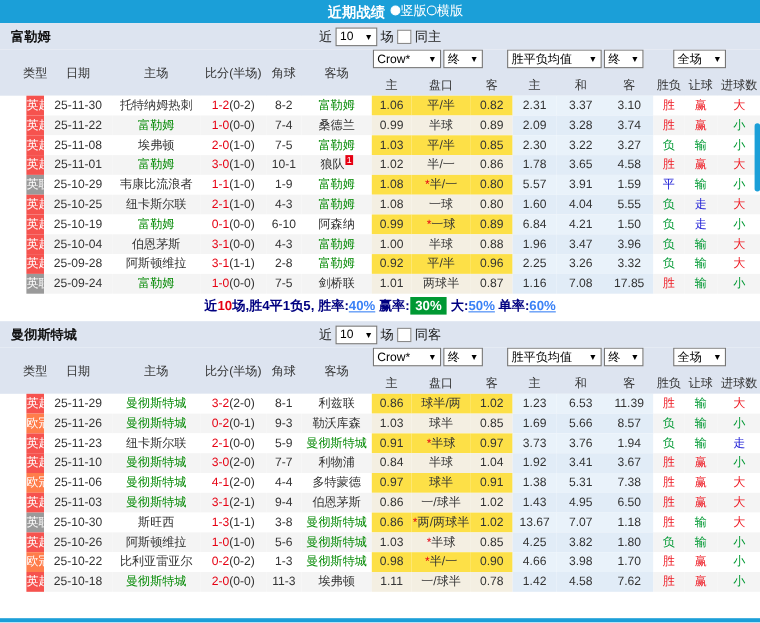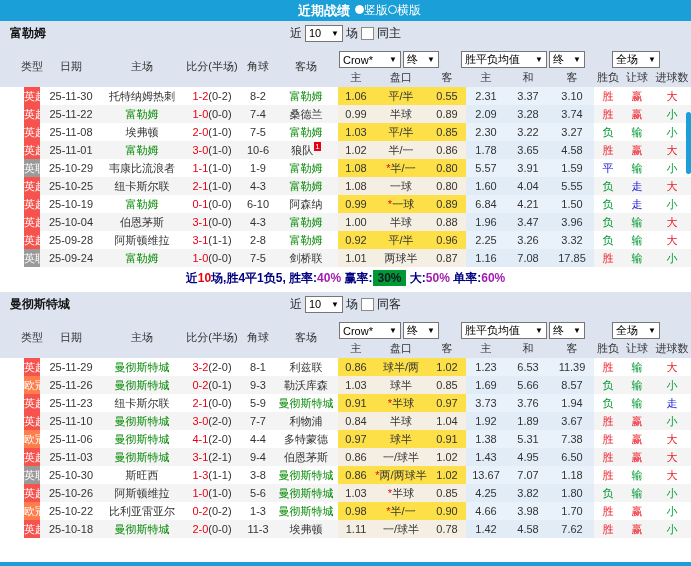--- a/index.html
+++ b/index.html
@@ -22,21 +22,21 @@
   .sel-box{display:inline-flex;align-items:center;justify-content:space-between;border:1px solid #767676;background:#fff;height:17px;padding:0 3px;font-size:11px;color:#000;cursor:default;box-sizing:border-box;}
   .sel-box .arrow{font-size:8px;margin-left:3px;color:#000;}
   .cb{width:13px;height:13px;border:1px solid #8a8a8a;background:#fff;display:inline-block;box-sizing:border-box;text-align:center;line-height:11px;font-size:10px;}
   .cb.on{background:#2b9ff0;border-color:#1c7fc4;color:#fff;font-weight:bold;}
 
   
   .header{height:42px;background:#dde4f0;display:flex;color:#333;}
   .hleft{display:flex;}
   .hleft .hcell{display:flex;align-items:center;justify-content:center;white-space:nowrap;font-size:11px;}
   .rhead{display:flex;flex-direction:column;flex:1;}
-  .selects-row{height:23px;display:flex;align-items:flex-end;}
+  .selects-row{height:23px;display:flex;align-items:flex-start;}
   .sub-labels{height:19px;display:flex;}
   .sub-labels .hcell{display:flex;align-items:center;justify-content:center;font-size:11px;}
 
   
   .c-type{width:40px;padding-left:24px;}.c-date{width:62px;}.c-home{width:80px;}.c-score{width:60px;}
   .c-corner{width:32px;}.c-away{width:64px;}
   .c-o1{width:36px;}.c-pk{width:54px;}.c-o2{width:38px;}
   .c-a1{width:40px;}.c-a2{width:44px;}.c-a3{width:44px;}
   .c-r1{width:28px;}.c-r2{width:30px;}.c-r3{width:40px;}
   .cell{box-sizing:border-box;flex-shrink:0;}
@@ -53,22 +53,22 @@
   .type-badge{color:#fff;display:block;height:18px;line-height:18px;}
   .team-green{color:#008800;}
   .ft{color:#e60012;}
   .ht{color:#333;}
   .star{color:#e60012;}
   .redcard{display:inline-block;background:#e60012;color:#fff;font-size:8px;line-height:9px;height:9px;padding:0 1px;vertical-align:super;margin-left:1px;}
 
   
   .summary{height:22px;line-height:22px;text-align:center;font-size:12px;font-weight:bold;color:#000080;background:#fff;}
   .summary .cnt{color:#e60012;}
-  .v-blue{color:#a21caf;}
-  .v-green-bg{background:#009933;color:#0f172a;padding:1px 4px;margin:0 1px;}
+  .v-blue{color:#3b82f6;text-decoration:underline;}
+  .v-green-bg{background:#009933;color:#ffffff;padding:1px 4px;margin:0 1px;}
   .v-red-bg{background:#e60012;color:#fff;padding:1px 4px;margin:0 1px;}
 
   .bottombar{position:absolute;left:0;right:0;bottom:0;height:4px;background:#1b9fd8;}
   .scroll-thumb{position:absolute;right:0;top:112px;width:5px;height:62px;background:#1b9fd8;border-radius:3px;}
   .mt2{margin-top:3px;}
 </style>
 </head>
 <body>
 
 <div class="titlebar">
@@ -142,21 +142,21 @@
             <div class="cell c-type">
               <span class="type-badge" style="background: rgb(246, 82, 78);">英超</span>
             </div>
             <div class="cell plain c-date">25-11-30</div>
             <div class="cell plain c-home">托特纳姆热刺</div>
             <div class="cell plain c-score"><span class="ft">1-2</span><span class="ht">(0-2)</span></div>
             <div class="cell plain c-corner">8-2</div>
             <div class="cell plain c-away team-green">富勒姆</div>
             <div class="cell t-crow c-o1">1.06</div>
             <div class="cell t-crow c-pk"><span>平/半</span></div>
-            <div class="cell t-crow c-o2">0.55</div>
+            <div class="cell t-crow c-o2">0.82</div>
             <div class="cell t-avg c-a1">2.31</div>
             <div class="cell t-avg c-a2">3.37</div>
             <div class="cell t-avg c-a3">3.10</div>
             <div class="cell plain c-r1" style="color: rgb(238, 28, 37);">胜</div>
             <div class="cell plain c-r2" style="color: rgb(238, 28, 37);">赢</div>
             <div class="cell plain c-r3" style="color: rgb(238, 28, 37);">大</div>
           </div>
           <div class="row">
             <div class="cell c-type">
               <span class="type-badge" style="background: rgb(246, 82, 78);">英超</span>
@@ -195,21 +195,21 @@
             <div class="cell plain c-r2" style="color: rgb(0, 153, 51);">输</div>
             <div class="cell plain c-r3" style="color: rgb(0, 153, 51);">小</div>
           </div>
           <div class="row">
             <div class="cell c-type">
               <span class="type-badge" style="background: rgb(246, 82, 78);">英超</span>
             </div>
             <div class="cell plain c-date">25-11-01</div>
             <div class="cell plain c-home team-green">富勒姆</div>
             <div class="cell plain c-score"><span class="ft">3-0</span><span class="ht">(1-0)</span></div>
-            <div class="cell plain c-corner">10-6</div>
+            <div class="cell plain c-corner">10-1</div>
             <div class="cell plain c-away">狼队<span class="redcard">1</span></div>
             <div class="cell t-crow c-o1">1.02</div>
             <div class="cell t-crow c-pk"><span>半/一</span></div>
             <div class="cell t-crow c-o2">0.86</div>
             <div class="cell t-avg c-a1">1.78</div>
             <div class="cell t-avg c-a2">3.65</div>
             <div class="cell t-avg c-a3">4.58</div>
             <div class="cell plain c-r1" style="color: rgb(238, 28, 37);">胜</div>
             <div class="cell plain c-r2" style="color: rgb(238, 28, 37);">赢</div>
             <div class="cell plain c-r3" style="color: rgb(238, 28, 37);">大</div>
@@ -456,21 +456,21 @@
             </div>
             <div class="cell plain c-date">25-11-10</div>
             <div class="cell plain c-home team-green">曼彻斯特城</div>
             <div class="cell plain c-score"><span class="ft">3-0</span><span class="ht">(2-0)</span></div>
             <div class="cell plain c-corner">7-7</div>
             <div class="cell plain c-away">利物浦</div>
             <div class="cell t-crow c-o1">0.84</div>
             <div class="cell t-crow c-pk"><span>半球</span></div>
             <div class="cell t-crow c-o2">1.04</div>
             <div class="cell t-avg c-a1">1.92</div>
-            <div class="cell t-avg c-a2">1.89</div>
+            <div class="cell t-avg c-a2">3.41</div>
             <div class="cell t-avg c-a3">3.67</div>
             <div class="cell plain c-r1" style="color: rgb(238, 28, 37);">胜</div>
             <div class="cell plain c-r2" style="color: rgb(238, 28, 37);">赢</div>
             <div class="cell plain c-r3" style="color: rgb(0, 153, 51);">小</div>
           </div>
           <div class="row">
             <div class="cell c-type">
               <span class="type-badge" style="background: rgb(255, 125, 75);">欧冠杯</span>
             </div>
             <div class="cell plain c-date">25-11-06</div>

